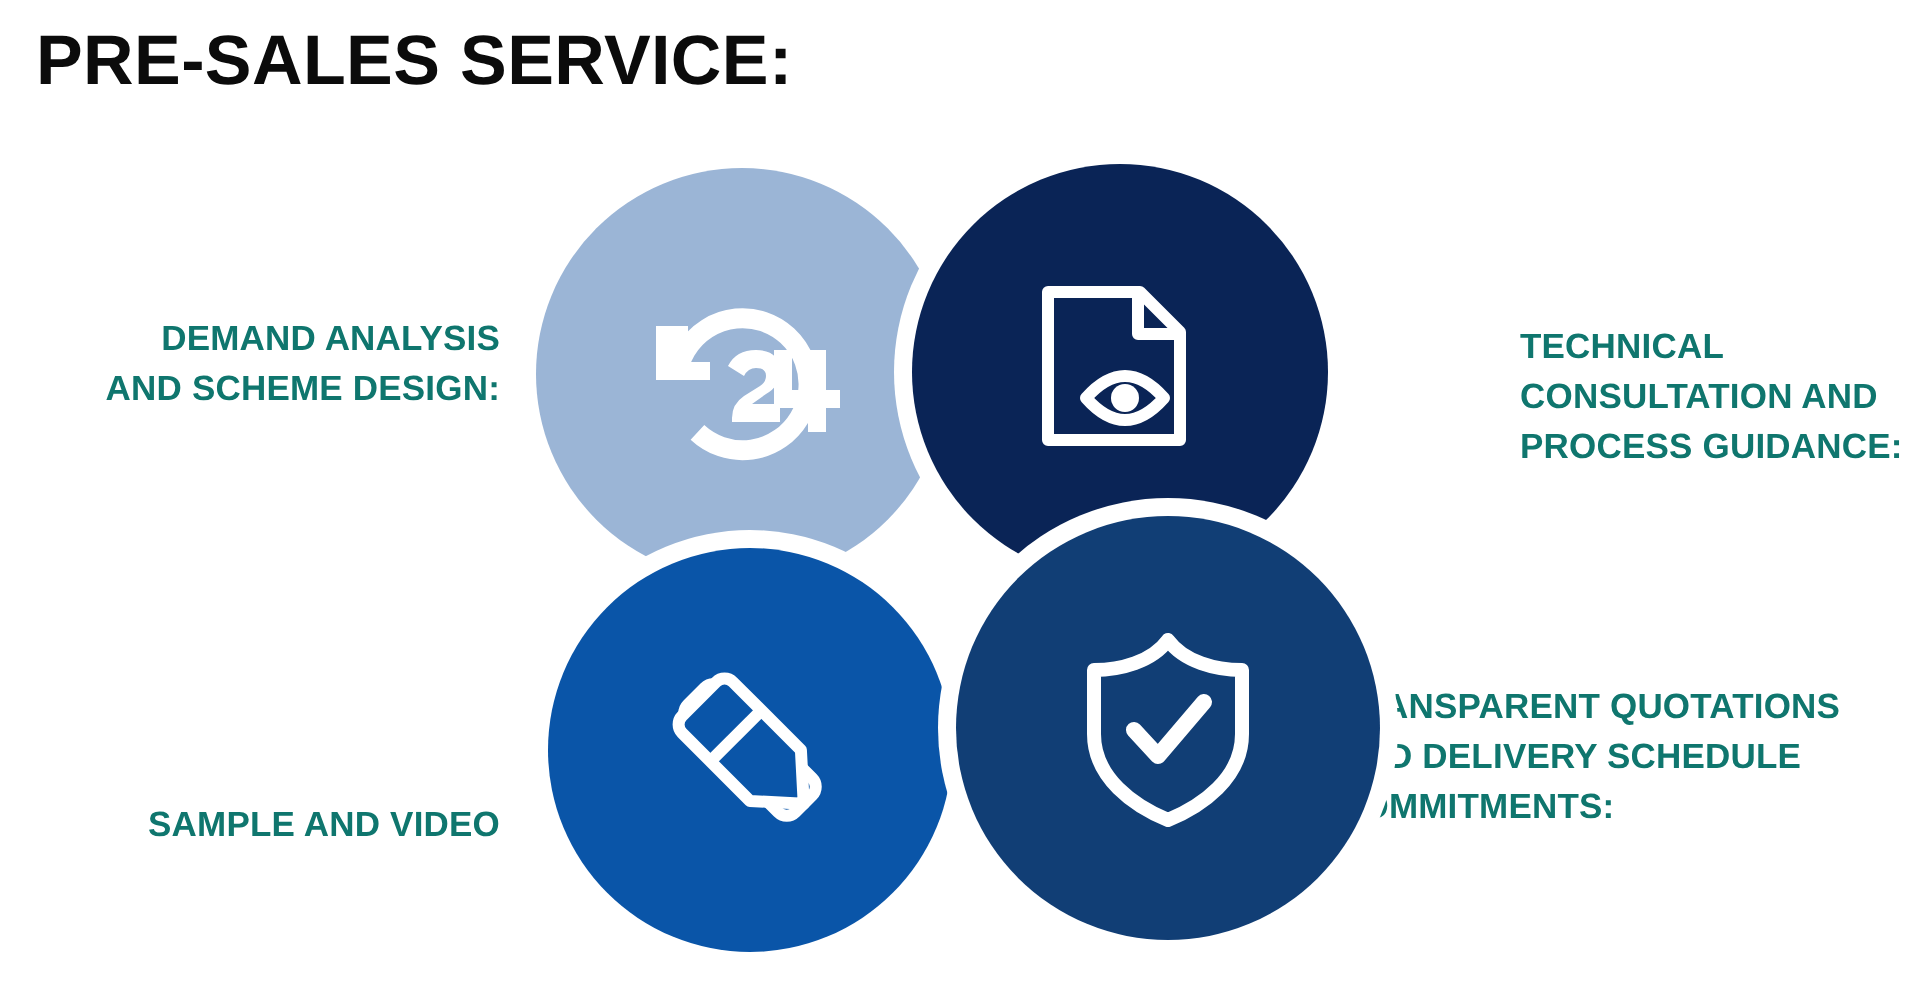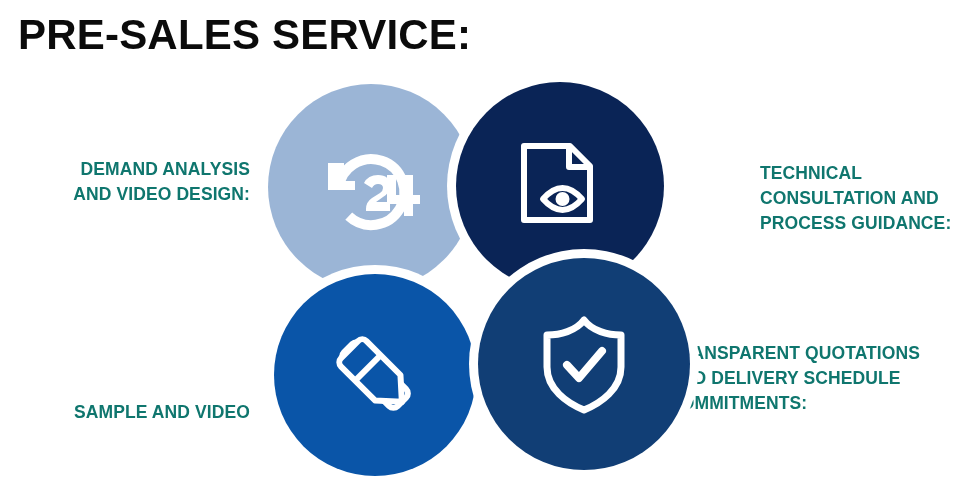--- a/index.html
+++ b/index.html
@@ -17,21 +17,21 @@
     height: 498px;
     background: #ffffff;
     overflow: hidden;
   }
 
   
   #page-title {
     position: absolute;
     left: 18px;
     top: 12px;
-    font-size: 42px;
+    font-size: 35px;
     font-weight: 700;
     letter-spacing: 0.2px;
     color: #0b0b0b;
     white-space: nowrap;
     line-height: 1.1;
   }
 
   
   #circle-cluster {
     position: absolute;
@@ -82,21 +82,21 @@
 </style>
 </head>
 <body style="background: rgb(255, 255, 255);">
 
 <div id="canvas" style="background: rgb(255, 255, 255);">
 
   <div id="page-title">PRE-SALES SERVICE:</div>
 
   <div class="label label-right-aligned" id="label-demand">
     <div>DEMAND ANALYSIS</div>
-    <div>AND VIDEO DESIGN:</div>
+    <div>AND SCHEME DESIGN:</div>
   </div>
 
   <div class="label label-right-aligned" id="label-sample">
     <div>SAMPLE AND VIDEO</div>
   </div>
 
   <div class="label label-left-aligned" id="label-technical">
     <div>TECHNICAL</div>
     <div>CONSULTATION AND</div>
     <div>PROCESS GUIDANCE:</div>

